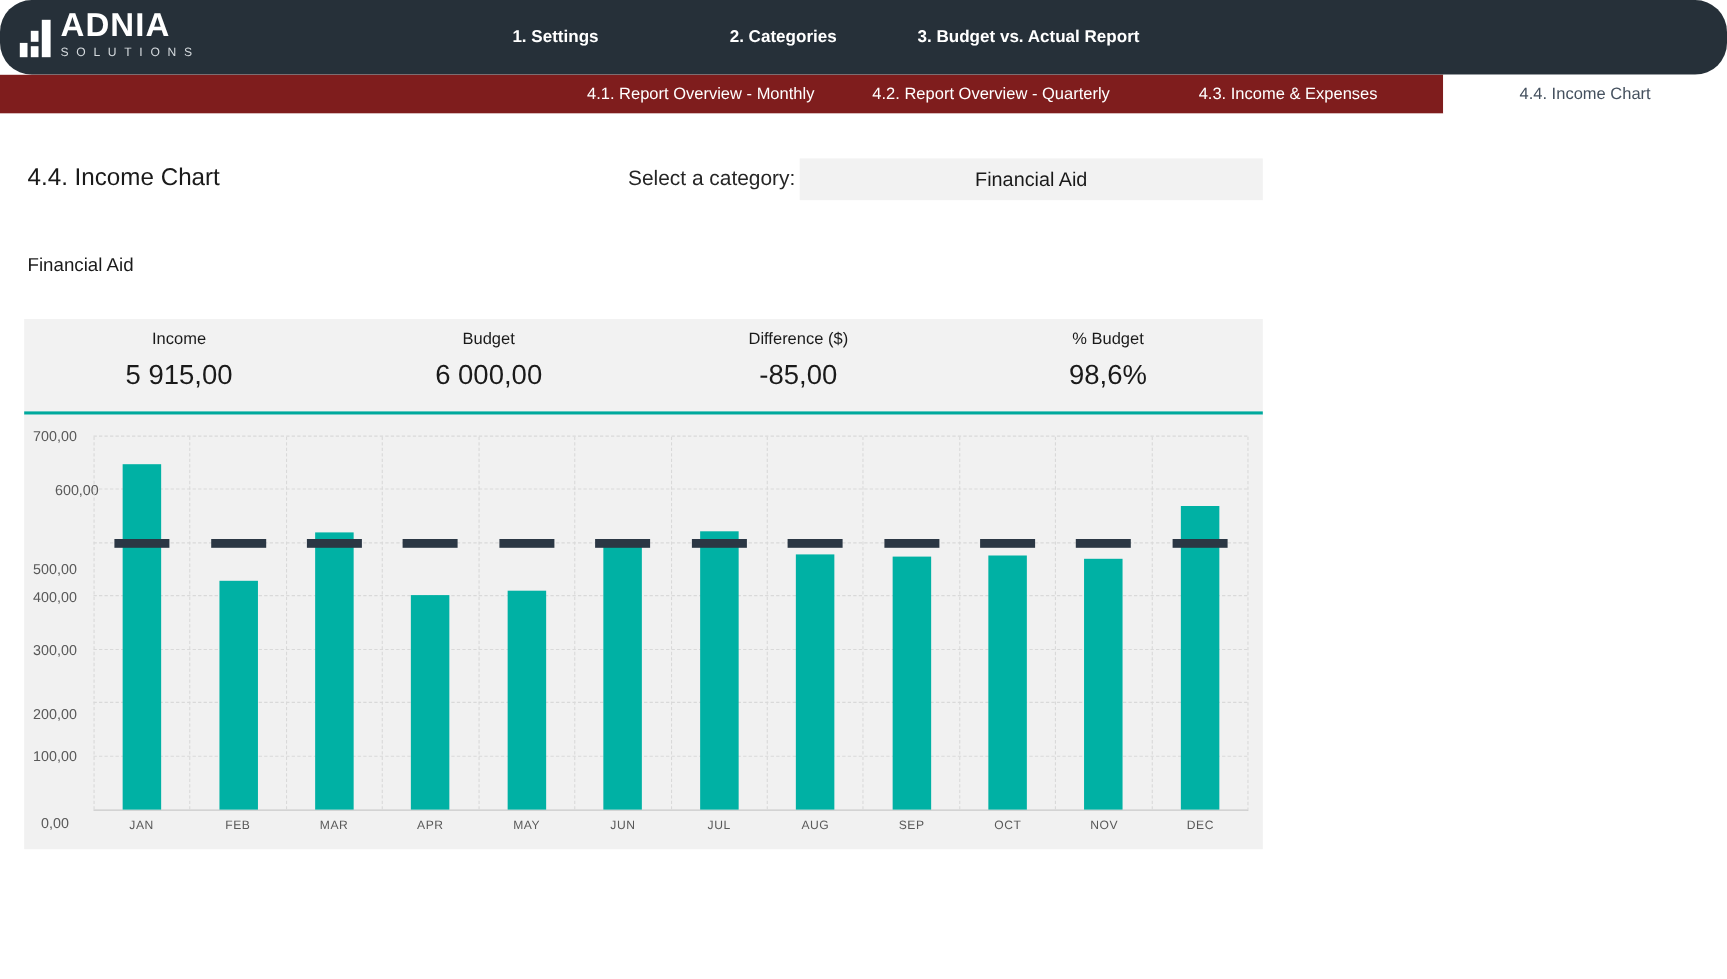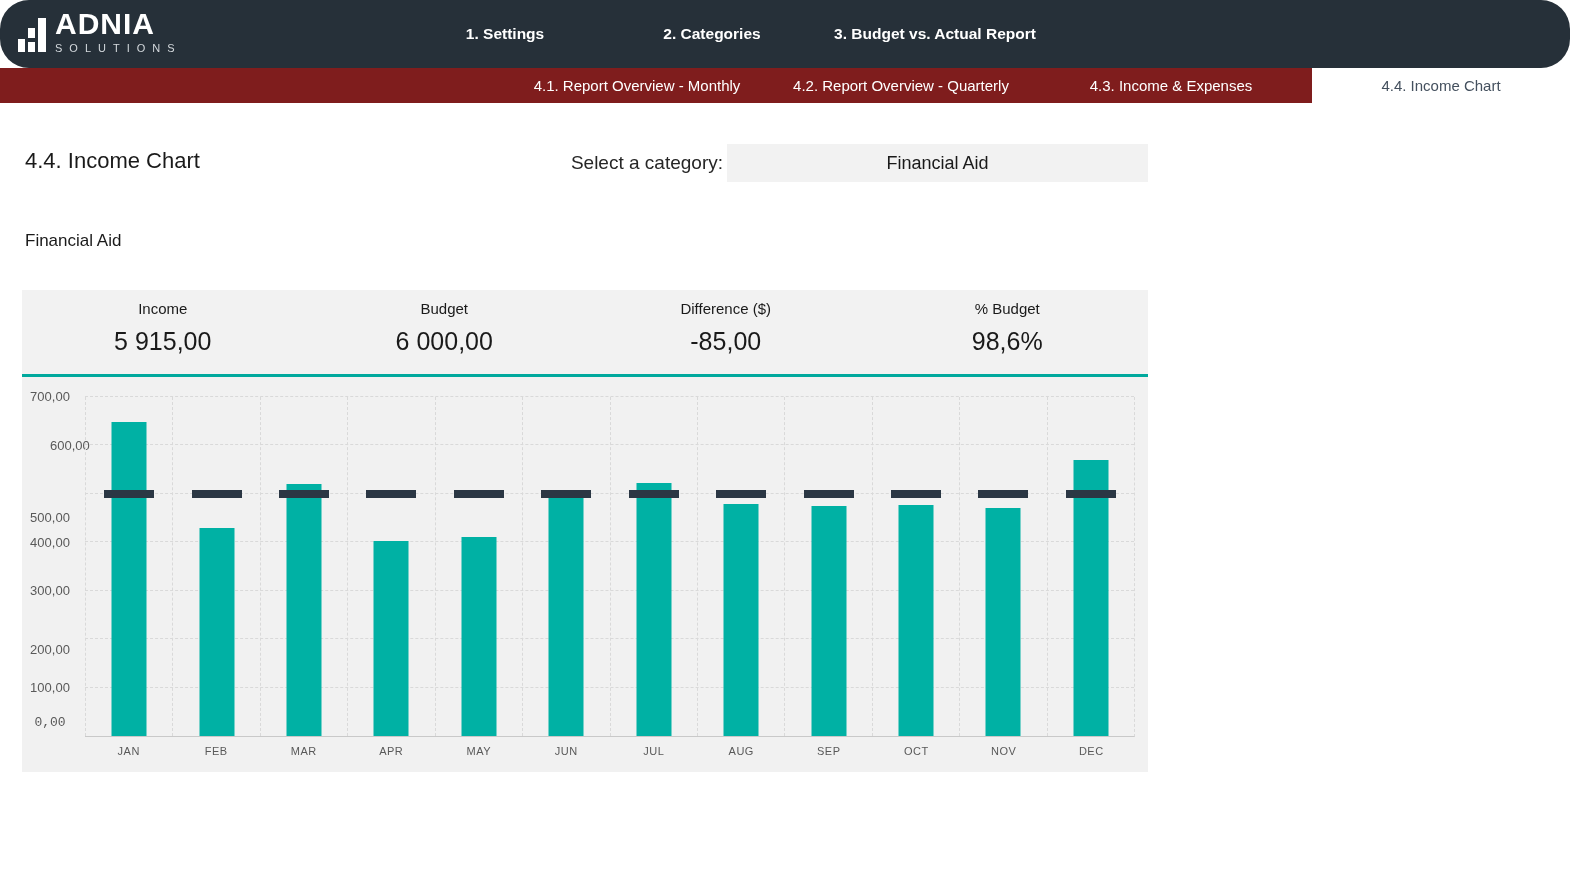--- a/index.html
+++ b/index.html
@@ -110,21 +110,21 @@
     <div class="summary-value">-85,00</div>
   </div>
   <div class="summary-col">
     <div class="summary-label">% Budget</div>
     <div class="summary-value">98,6%</div>
   </div>
 </div>
 
 <div class="chart-panel">
   <div class="ylabels" id="ylabels">
-      <div class="ylabel" style="top: 339px; font-family: Liberation Mono, monospace;">0,00</div>
+      <div class="ylabel" style="top: 365px;">0,00</div>
       <div class="ylabel" style="top: 304.429px;">100,00</div>
       <div class="ylabel" style="top: 266px;">200,00</div>
       <div class="ylabel" style="top: 207.286px;">300,00</div>
       <div class="ylabel" style="top: 158.714px;">400,00</div>
       <div class="ylabel" style="top: 110.143px; margin-top: 24px;">500,00</div>
       <div class="ylabel" style="top: 61.5714px; padding-left: 28px;">600,00</div>
       <div class="ylabel" style="top: 13px;">700,00</div>
     </div>
   <div class="plot" id="plot">
       <div class="gridline" style="bottom: 14.2857%;"></div>

